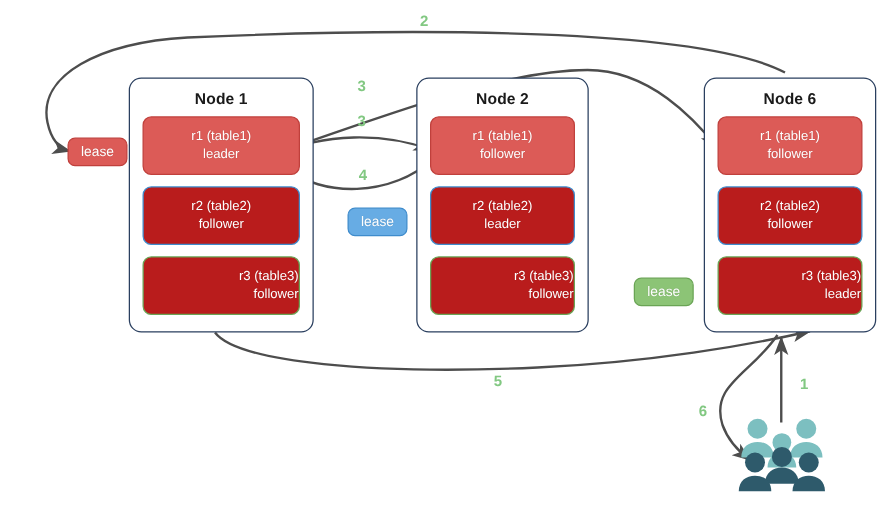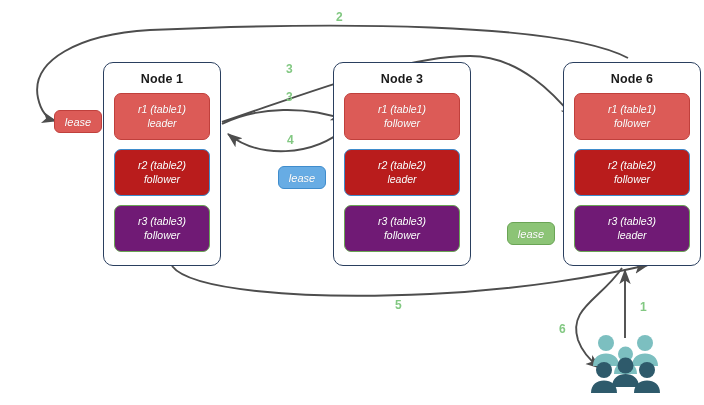--- a/index.html
+++ b/index.html
@@ -56,48 +56,48 @@
     display: flex;
     flex-direction: column;
     align-items: center;
     justify-content: center;
     color: #ffffff;
     font-size: 10.5px;
     line-height: 13.5px;
     text-shadow: 0 0 1px rgba(0,0,0,0.18);
   }
   .replica:last-child { margin-bottom: 0; }
-  .replica .ln { display: block; font-style: italic; }
+  .replica .ln { display: block; }
 
   .rep-red {
     background: #dc5b57;
     border: 1.4px solid #c0403c;
   }
   .rep-blue {
     background: #b91c1c;
     border: 1.4px solid #3f8ccc;
   }
   .rep-green {
-    background: #701a75;
+    background: #b91c1c;
     border: 1.4px solid #6aa455;
+    align-items: flex-end;
   }
 
   
   .lease {
     position: absolute;
     box-sizing: border-box;
     height: 23px;
     border-radius: 6px;
     display: flex;
     align-items: center;
     justify-content: center;
     color: #ffffff;
     font-size: 11px;
     text-shadow: 0 0 1px rgba(0,0,0,0.18);
-    font-style: italic;
   }
   .lease-red   { background: #dc5b57; border: 1.4px solid #c0403c; }
   .lease-blue  { background: #67ace4; border: 1.4px solid #3f8ccc; }
   .lease-green { background: #8cc476; border: 1.4px solid #6aa455; }
 
   
   .step {
     position: absolute;
     font-size: 12px;
     font-weight: bold;
@@ -131,40 +131,40 @@
 
     <path d="M 347 127 C 312 158, 258 158, 228 134" fill="none" stroke="#4d4d4d" stroke-width="1.9" marker-end="url(#ah)"></path>
 
     <path d="M 172 266 C 190 290, 300 300, 430 294 C 520 290, 600 276, 648 265" fill="none" stroke="#4d4d4d" stroke-width="1.9" marker-end="url(#ah)"></path>
 
     <path d="M 625 338 L 625 270" fill="none" stroke="#4d4d4d" stroke-width="1.9" marker-end="url(#ah)"></path>
 
     <path d="M 622 268 C 600 300, 568 308, 578 340 C 583 354, 592 362, 600 368" fill="none" stroke="#4d4d4d" stroke-width="1.9" marker-end="url(#ah)"></path>
   </svg>
 
-  <div class="node" style="left:103px; top:62px; width:118px; height:204px;">
+  <div class="node" style="left:103px; top:62px; width:148px; height:204px;">
     <div class="node-title">Node 1</div>
     <div class="replicas">
       <div class="replica rep-red">
         <span class="ln">r1 (table1)</span>
         <span class="ln">leader</span>
       </div>
       <div class="replica rep-blue">
         <span class="ln">r2 (table2)</span>
         <span class="ln">follower</span>
       </div>
       <div class="replica rep-green">
         <span class="ln">r3 (table3)</span>
         <span class="ln">follower</span>
       </div>
     </div>
   </div>
 
   <div class="node" style="left:333px; top:62px; width:138px; height:204px;">
-    <div class="node-title">Node 3</div>
+    <div class="node-title">Node 2</div>
     <div class="replicas">
       <div class="replica rep-red">
         <span class="ln">r1 (table1)</span>
         <span class="ln">follower</span>
       </div>
       <div class="replica rep-blue">
         <span class="ln">r2 (table2)</span>
         <span class="ln">leader</span>
       </div>
       <div class="replica rep-green">

